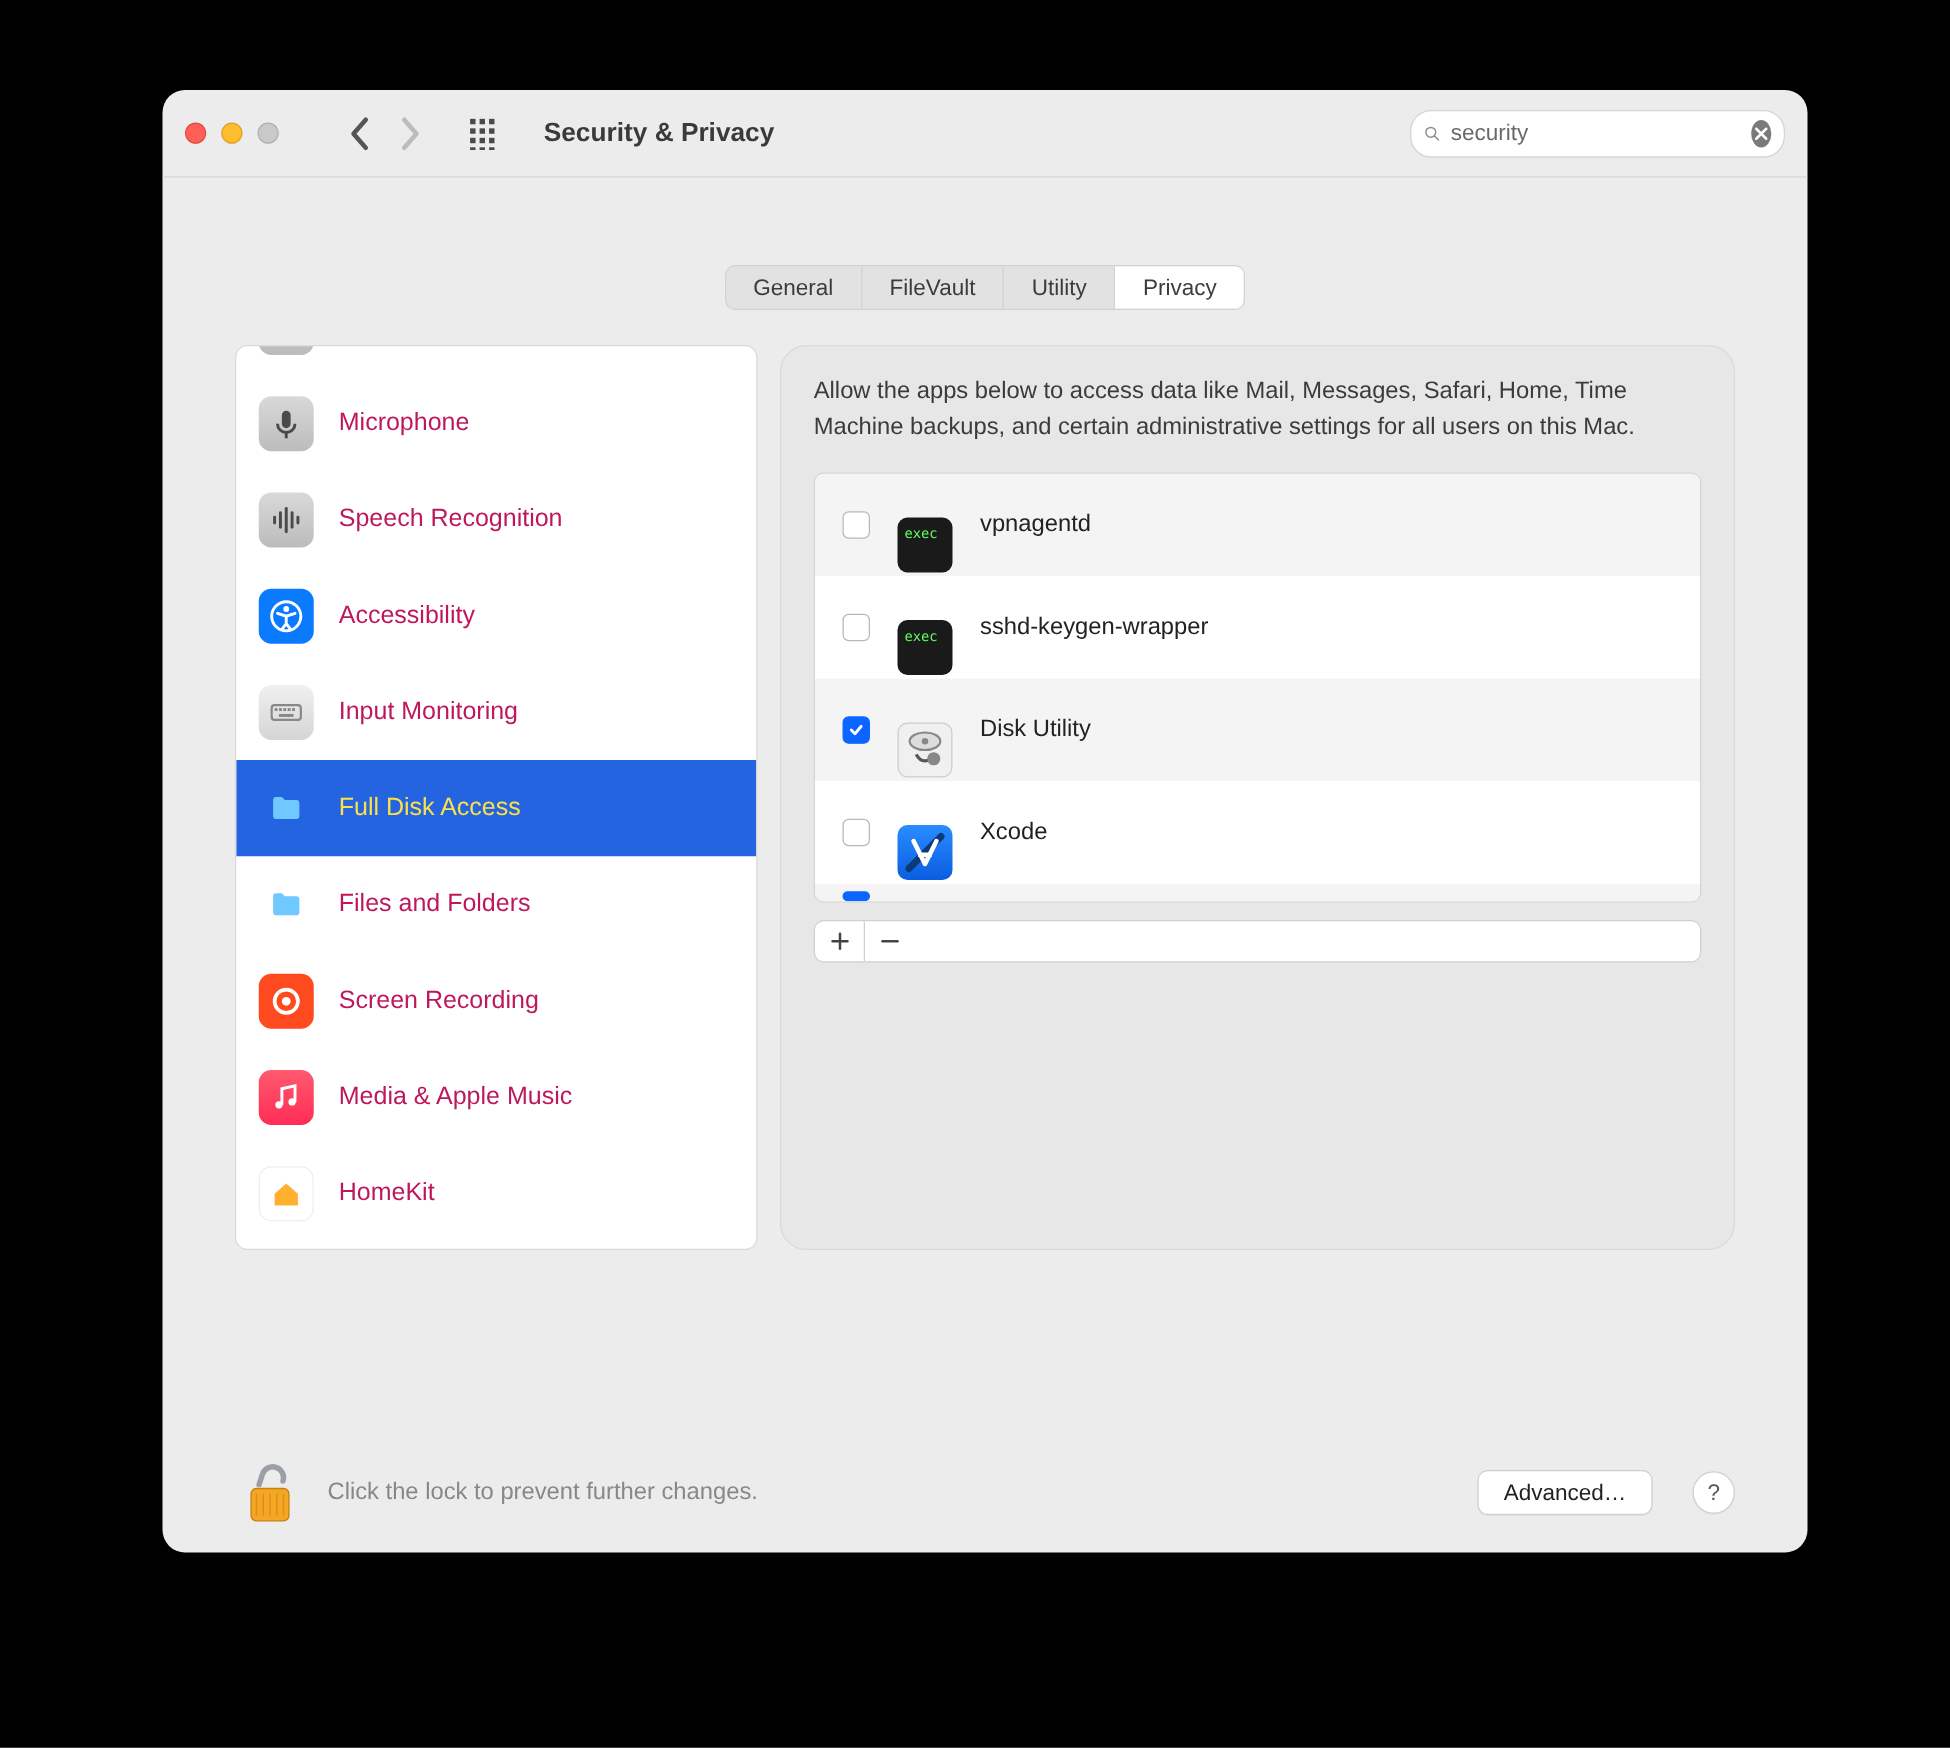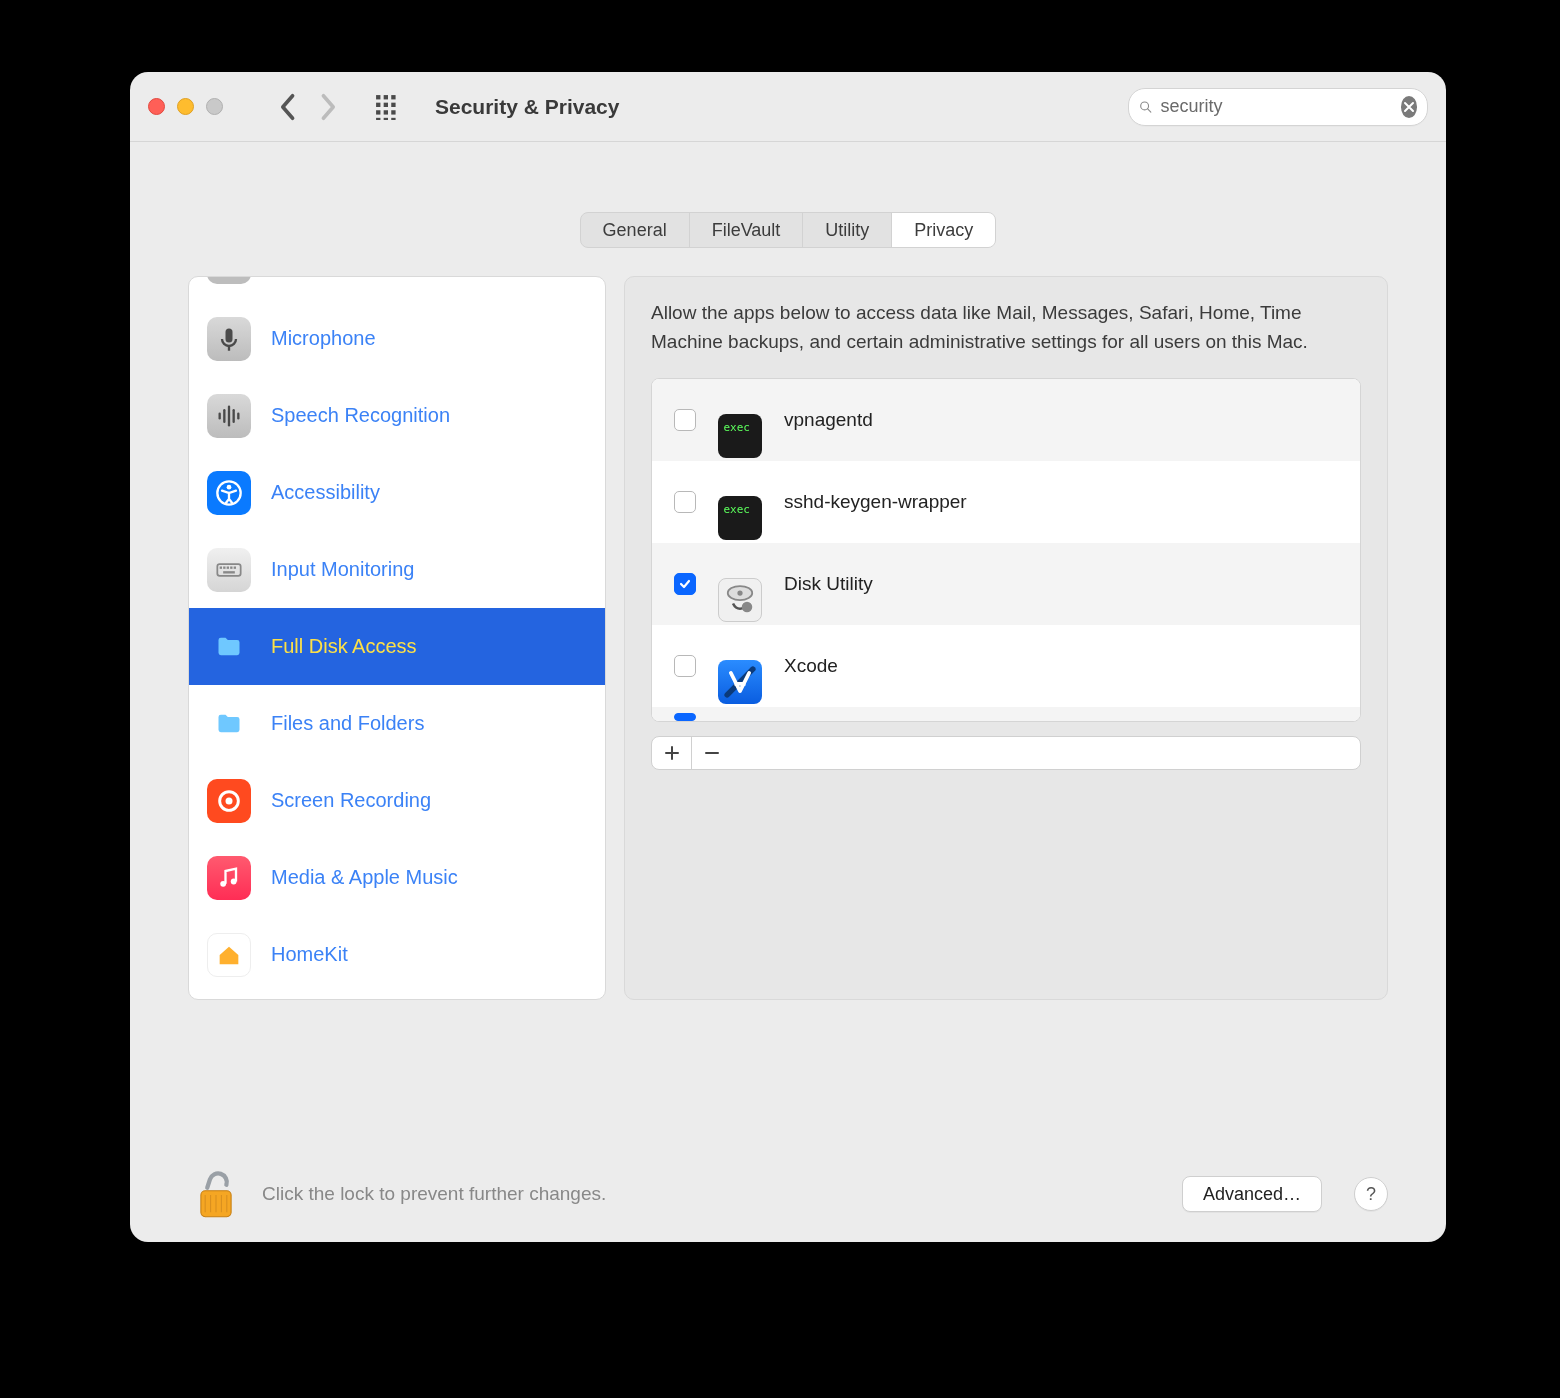--- a/index.html
+++ b/index.html
@@ -49,27 +49,27 @@
   .tab:last-child { border-right: none; }
   .tab.active { background: #fff; font-weight: 400; }
   .content-row { flex:1; display:flex; gap: 18px; padding: 0 38px 24px 38px; }
   .sidebar {
     width: 418px; height: 724px;
     background: #fff; border: 1px solid #d9d9d9; border-radius: 10px;
     overflow: hidden;
     position: relative;
   }
   .sidebar-inner { position: absolute; left:0; right:0; top:-54px; }
-  .sb-item { height: 77px; display:flex; align-items:center; padding: 0 18px; gap: 20px; font-size: 20px; color: #3b82f6; }
+  .sb-item { height: 77px; display:flex; align-items:center; padding: 0 18px; gap: 20px; font-size: 20px; color: #be185d; }
   .sb-item.selected { background: #2464e0; color: #fde047; }
   .sb-icon { width: 44px; height: 44px; border-radius: 10px; display:flex; align-items:center; justify-content:center; flex: 0 0 44px; }
   .sb-icon svg { width: 28px; height: 28px; }
   .right-panel {
     flex:1; height: 724px;
-    background: #e7e7e7; border: 1px solid #d9d9d9; border-radius: 10px;
+    background: #e7e7e7; border: 1px solid #d9d9d9; border-radius: 21px;
     padding: 22px 26px;
     display:flex; flex-direction:column;
   }
   .desc { font-size: 19px; line-height: 1.5; color: #3b3b3b; margin-bottom: 22px; }
   .app-list {
     background: #fff; border: 1px solid #d5d5d5; border-radius: 8px;
     overflow: hidden;
     height: 344px;
   }
   .app-row { height: 82px; display:flex; align-items:center; padding: 0 22px; gap: 22px; }

